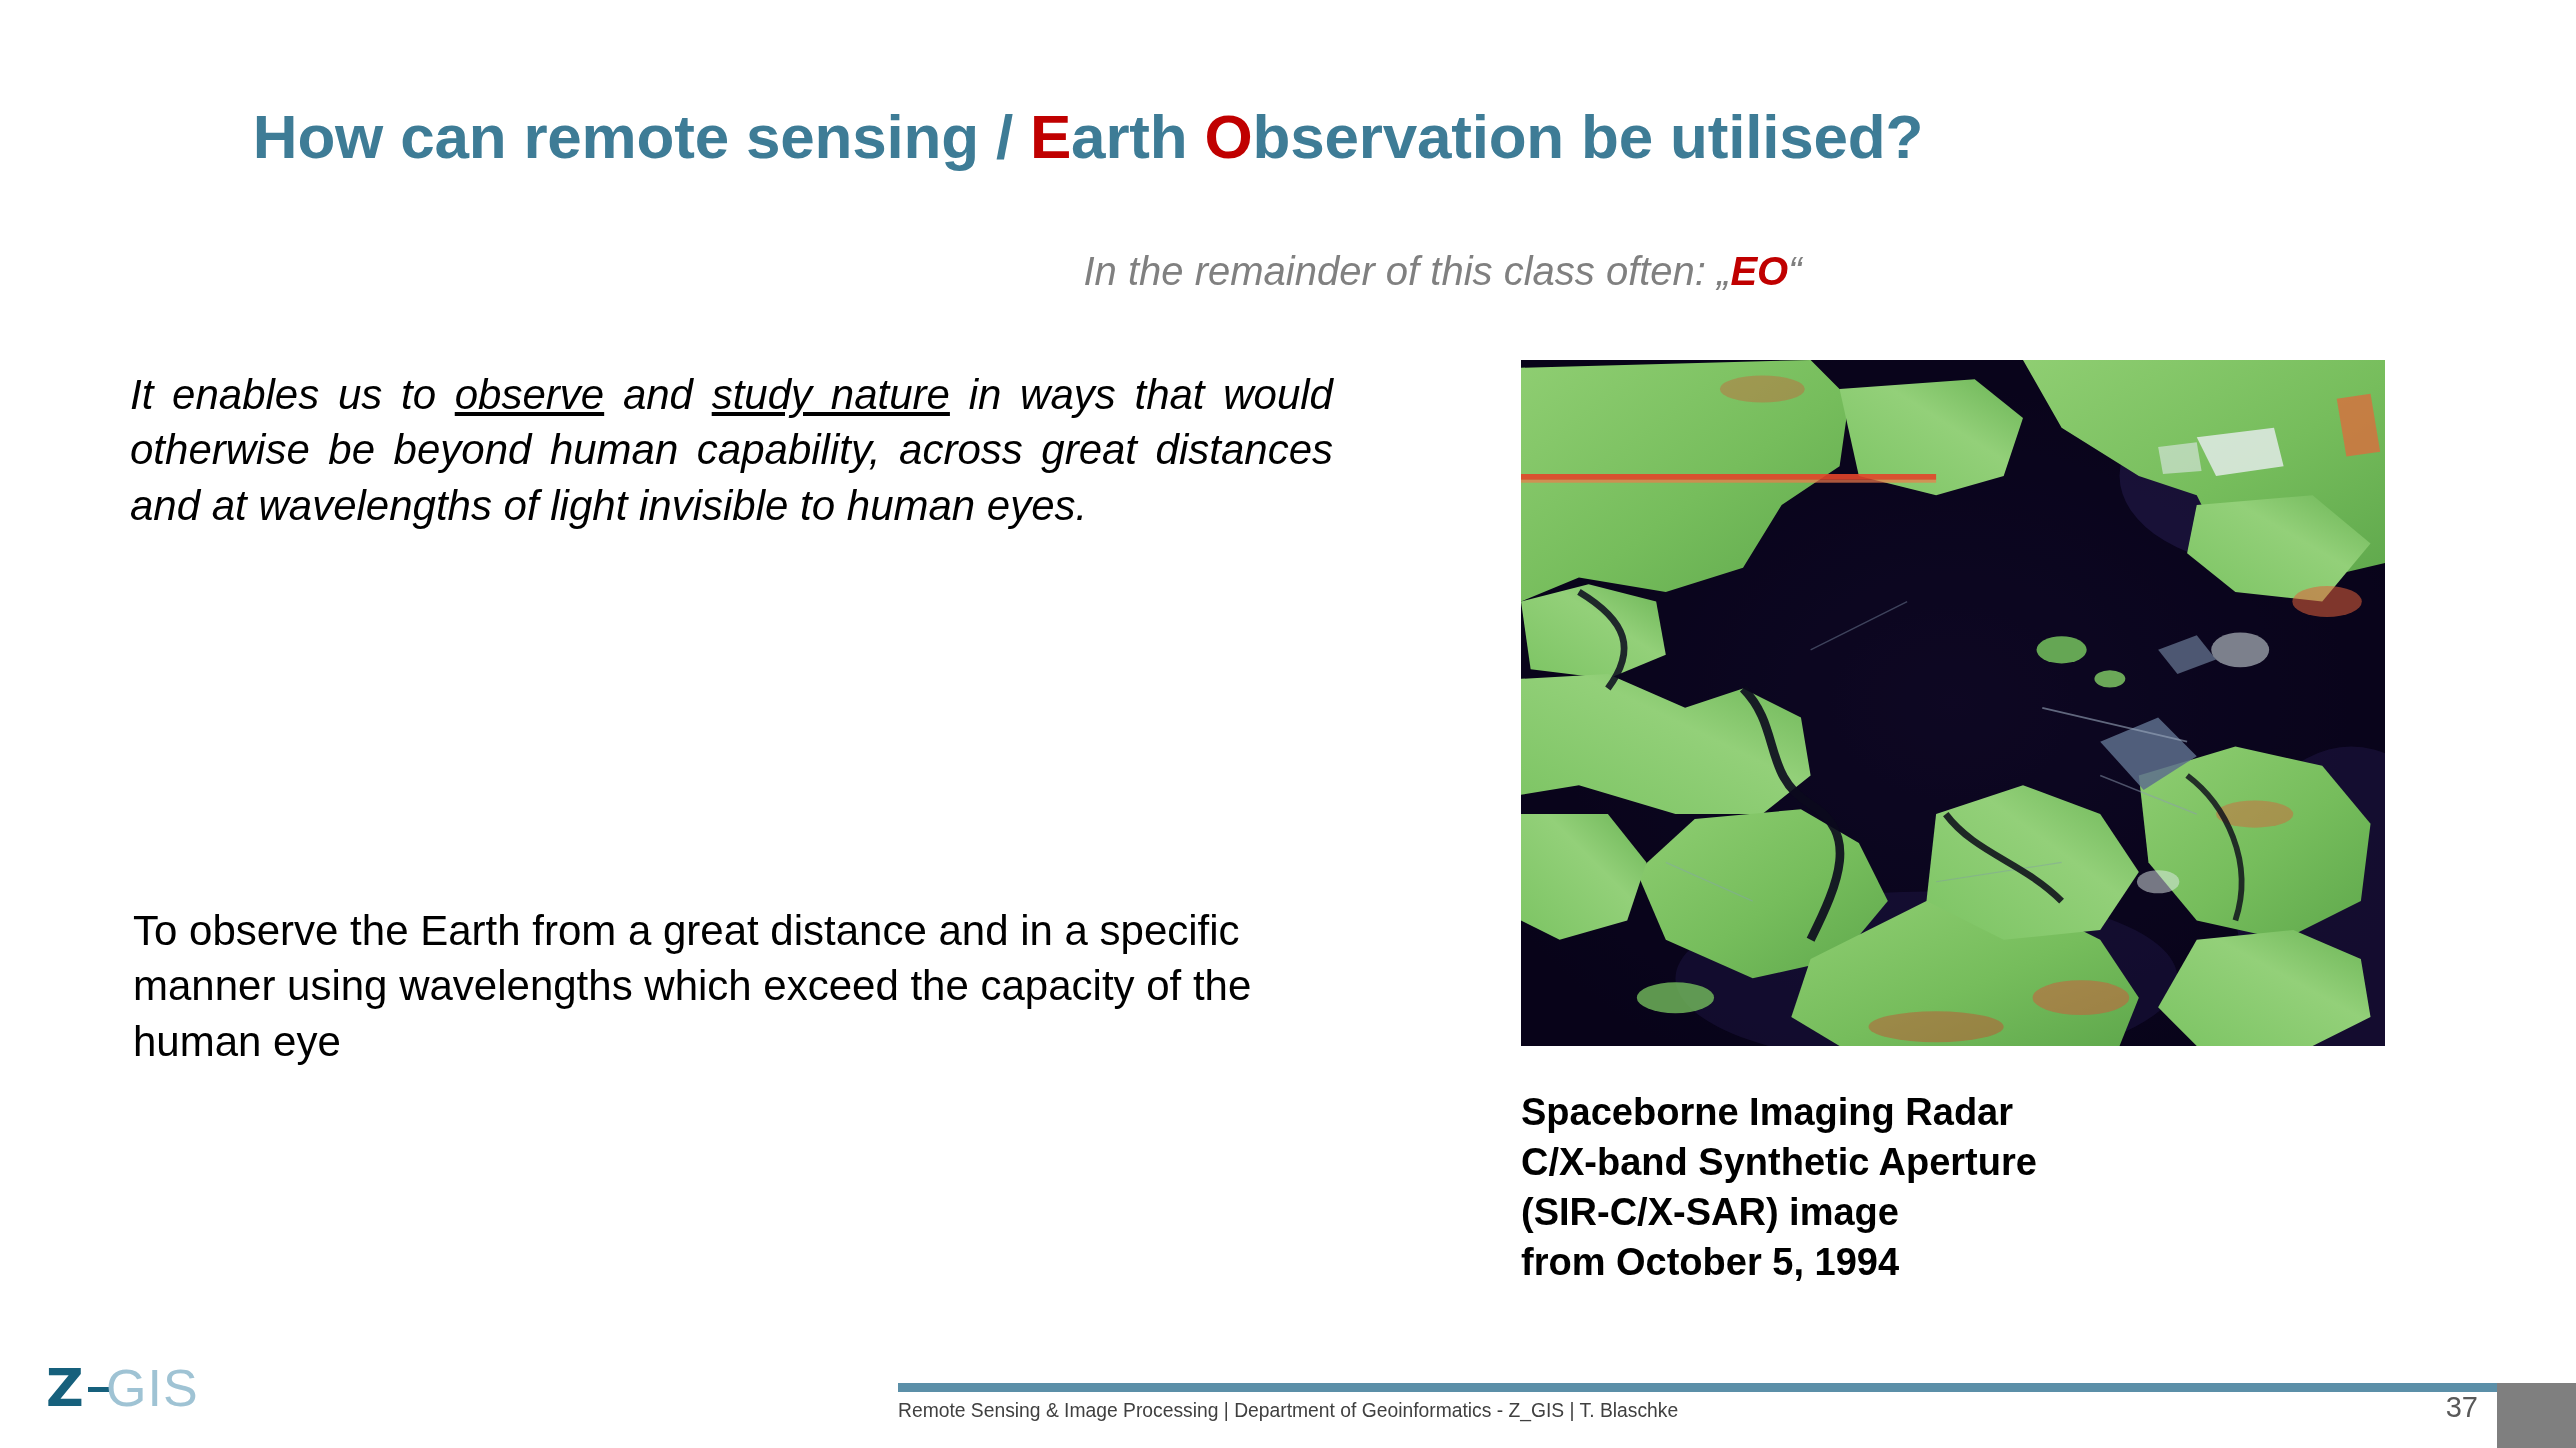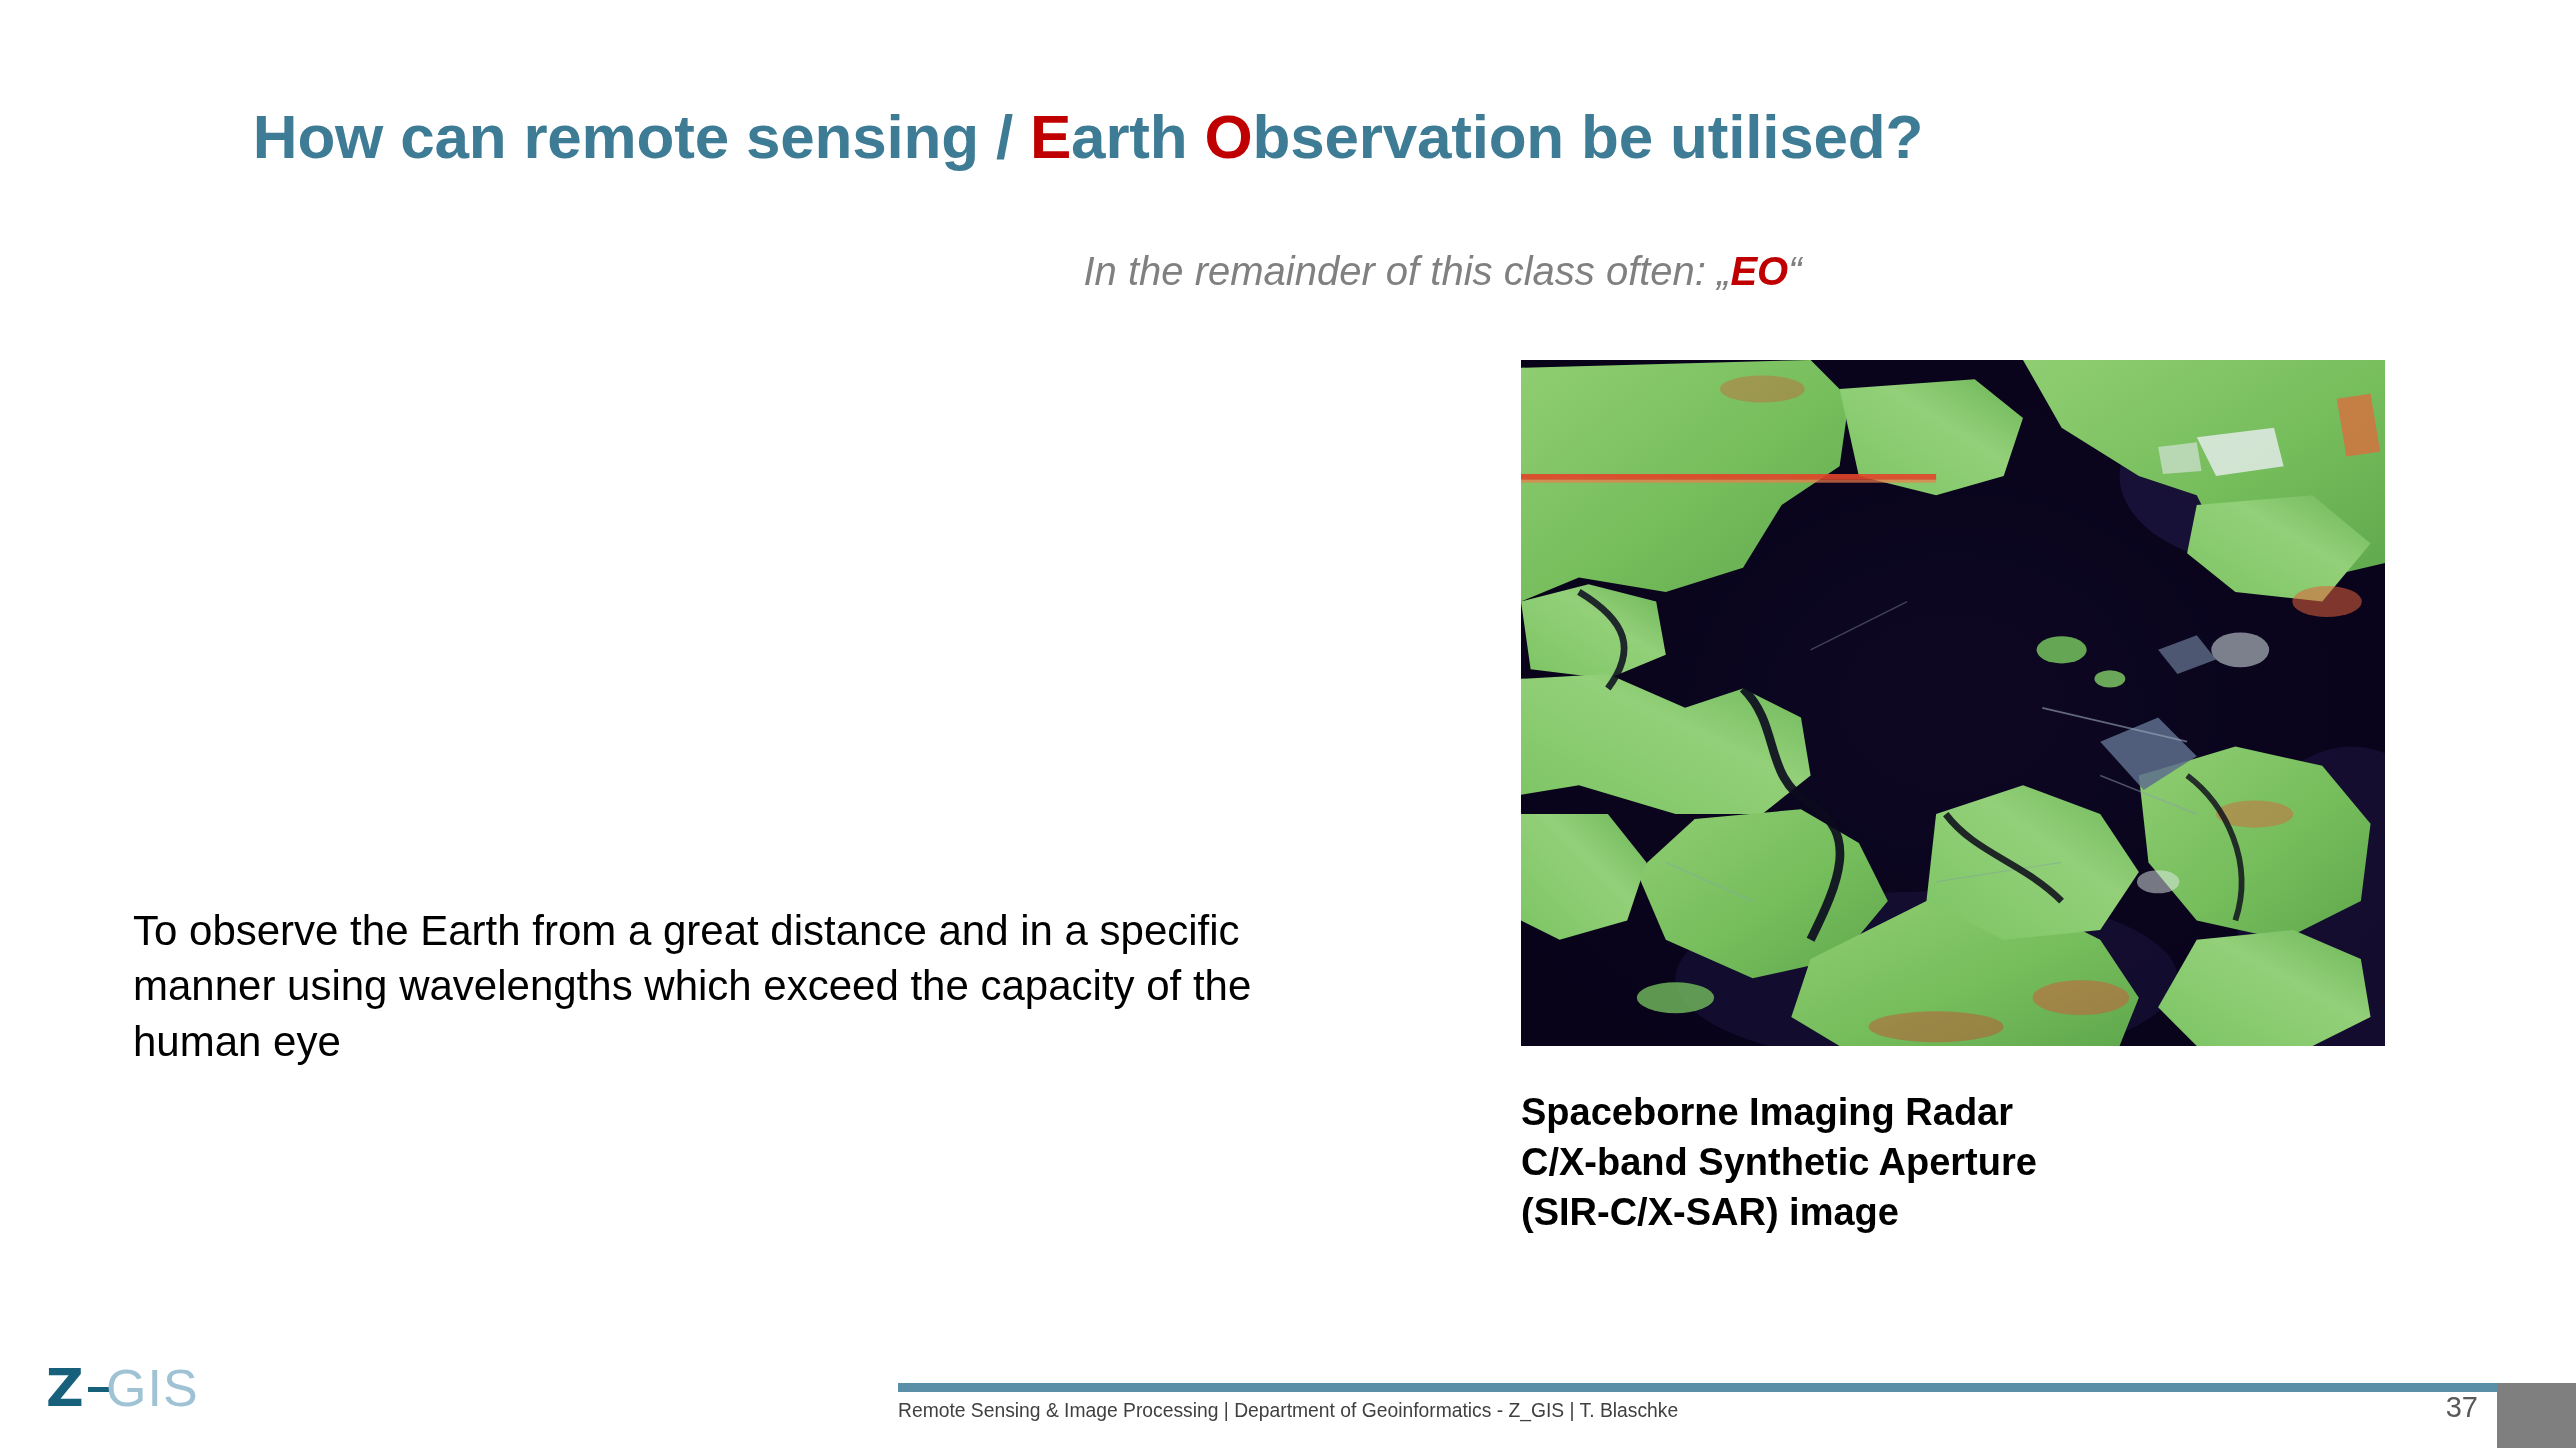--- a/index.html
+++ b/index.html
@@ -185,20 +185,21 @@
 </style>
 </head>
 <body>
 
 <div class="slide">
 
   <div class="title"><span>How can remote sensing / </span><span class="red">E</span><span>arth </span><span class="red">O</span><span>bservation be utilised?</span></div>
 
   <div class="subtitle"><span>In the remainder of this class often: „</span><span class="eo">EO</span><span>“</span></div>
 
+  <div class="body-italic"><span>It enables us to </span><u>observe</u><span> and </span><u>study nature</u><span> in ways that would otherwise be beyond human capability, across great distances and at wavelengths of light invisible to human eyes.</span></div>
 
   <div class="body-plain">To observe the Earth from a great distance and in a specific manner using wavelengths which exceed the capacity of the human eye</div>
 
   <div class="sar-image">
     <svg viewBox="0 0 895 710" preserveAspectRatio="none">
       <defs>
         <radialGradient id="gWater" cx="50%" cy="50%" r="60%">
           <stop offset="0%" stop-color="#120a26"></stop>
           <stop offset="100%" stop-color="#050211"></stop>
         </radialGradient>
@@ -270,20 +271,21 @@
       <path d="M440,470 C470,510 520,520 560,560" stroke="#0a0918" stroke-width="7" fill="none" opacity="0.85"></path>
       <path d="M690,430 C730,460 760,520 740,580" stroke="#0a0918" stroke-width="6" fill="none" opacity="0.8"></path>
       <path d="M60,240 C110,270 120,300 90,340" stroke="#0b0a1d" stroke-width="7" fill="none" opacity="0.85"></path>
     </svg>
   </div>
 
   <div class="caption">
     <div>Spaceborne Imaging Radar</div>
     <div>C/X-band Synthetic Aperture</div>
     <div>(SIR-C/X-SAR) image</div>
+    <div>from October 5, 1994</div>
   </div>
 
   <div class="footer-rule"></div>
   <div class="footer-text">Remote Sensing &amp; Image Processing | Department of Geoinformatics - Z_GIS | T. Blaschke</div>
   <div class="page-number">37</div>
   <div class="corner-block"></div>
 
   <div class="logo">
     <span class="z">Z</span>
     <span class="underscore"></span>

